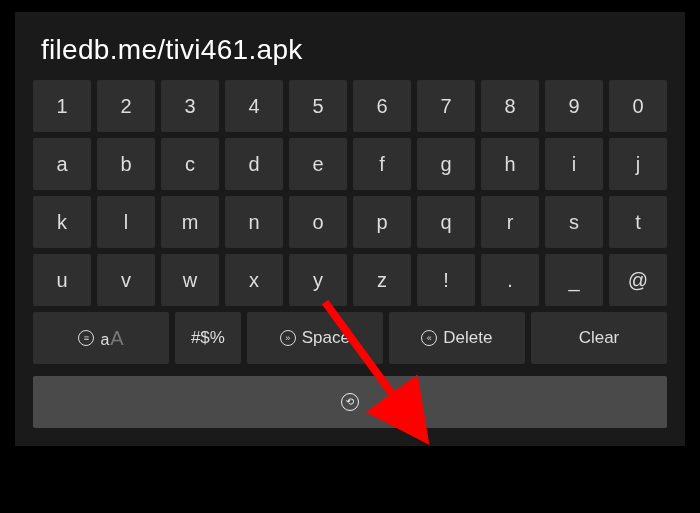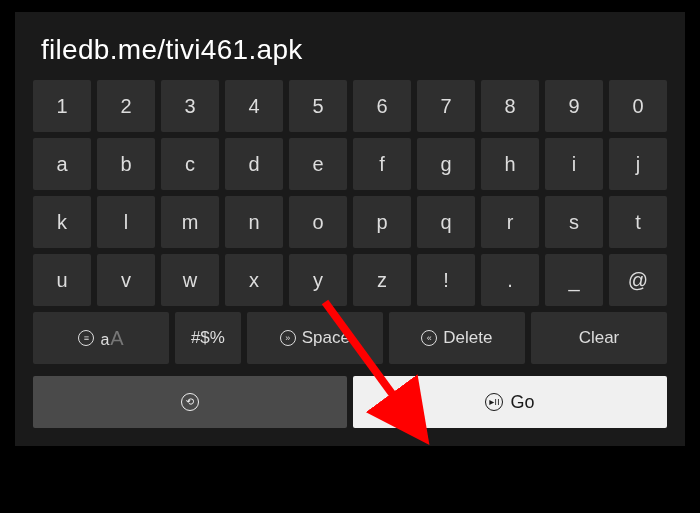--- a/index.html
+++ b/index.html
@@ -201,24 +201,20 @@
         <span style="width:6px"></span>
         <span>Delete</span>
       </div>
       <div class="key key-wide2">Clear</div>
     </div>
 
     <div class="action-row">
       <div class="action-btn btn-previous">
         <span class="icon-circle">⟲</span>
       </div>
-      <div class="action-btn btn-go">
-        <span class="icon-circle">▸ıı</span>
-        <span>Go</span>
-      </div>
     </div>
 
   </div>
 
   <svg class="arrow-annotation" width="170" height="180">
     <defs>
       <marker id="arrowhead" markerWidth="8" markerHeight="8" refX="6" refY="4" orient="auto">
         <polygon points="0 0, 8 4, 0 8" fill="#ff0000"></polygon>
       </marker>
     </defs>

